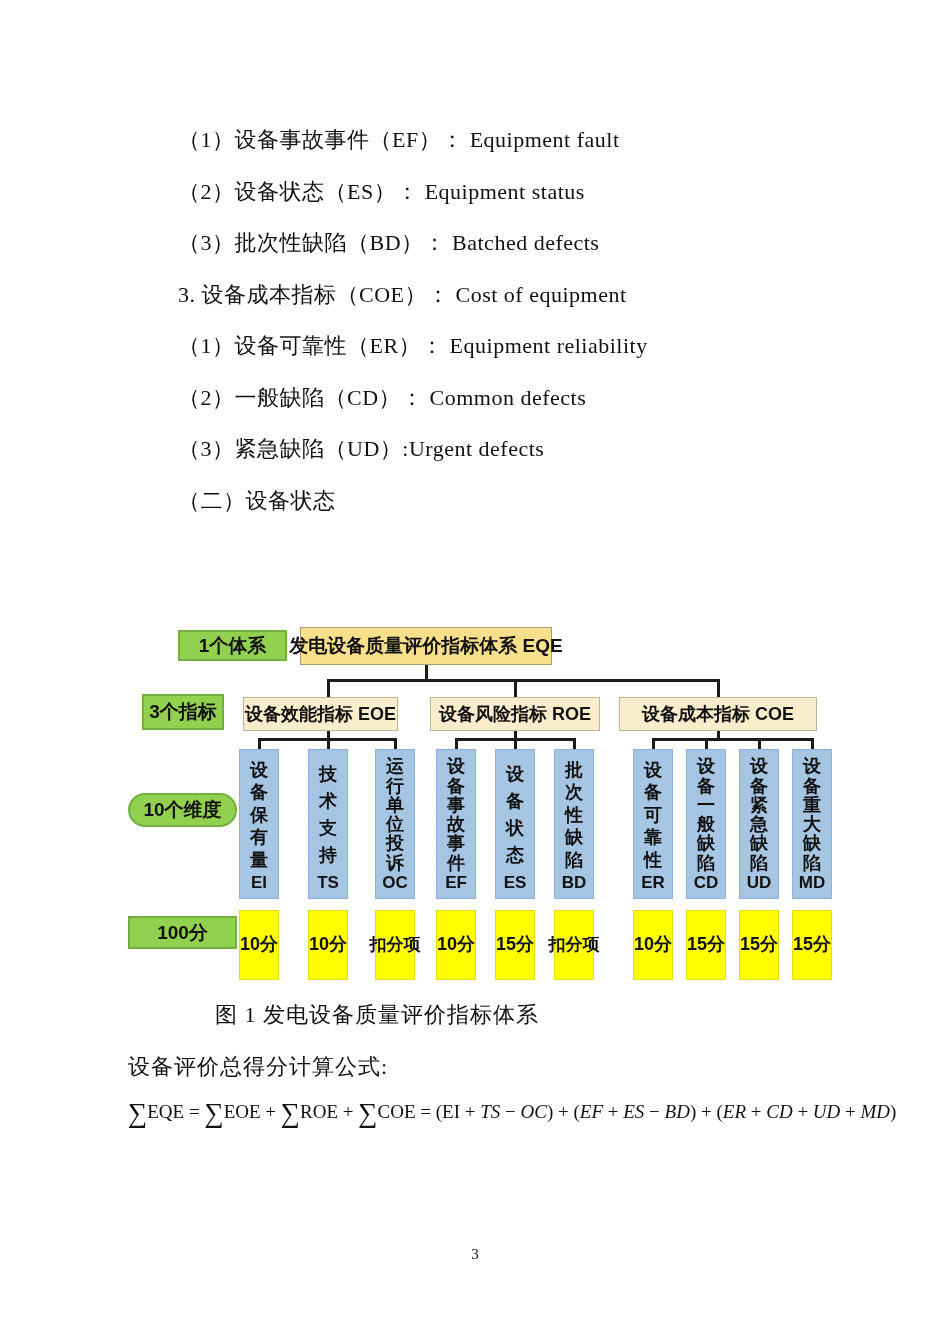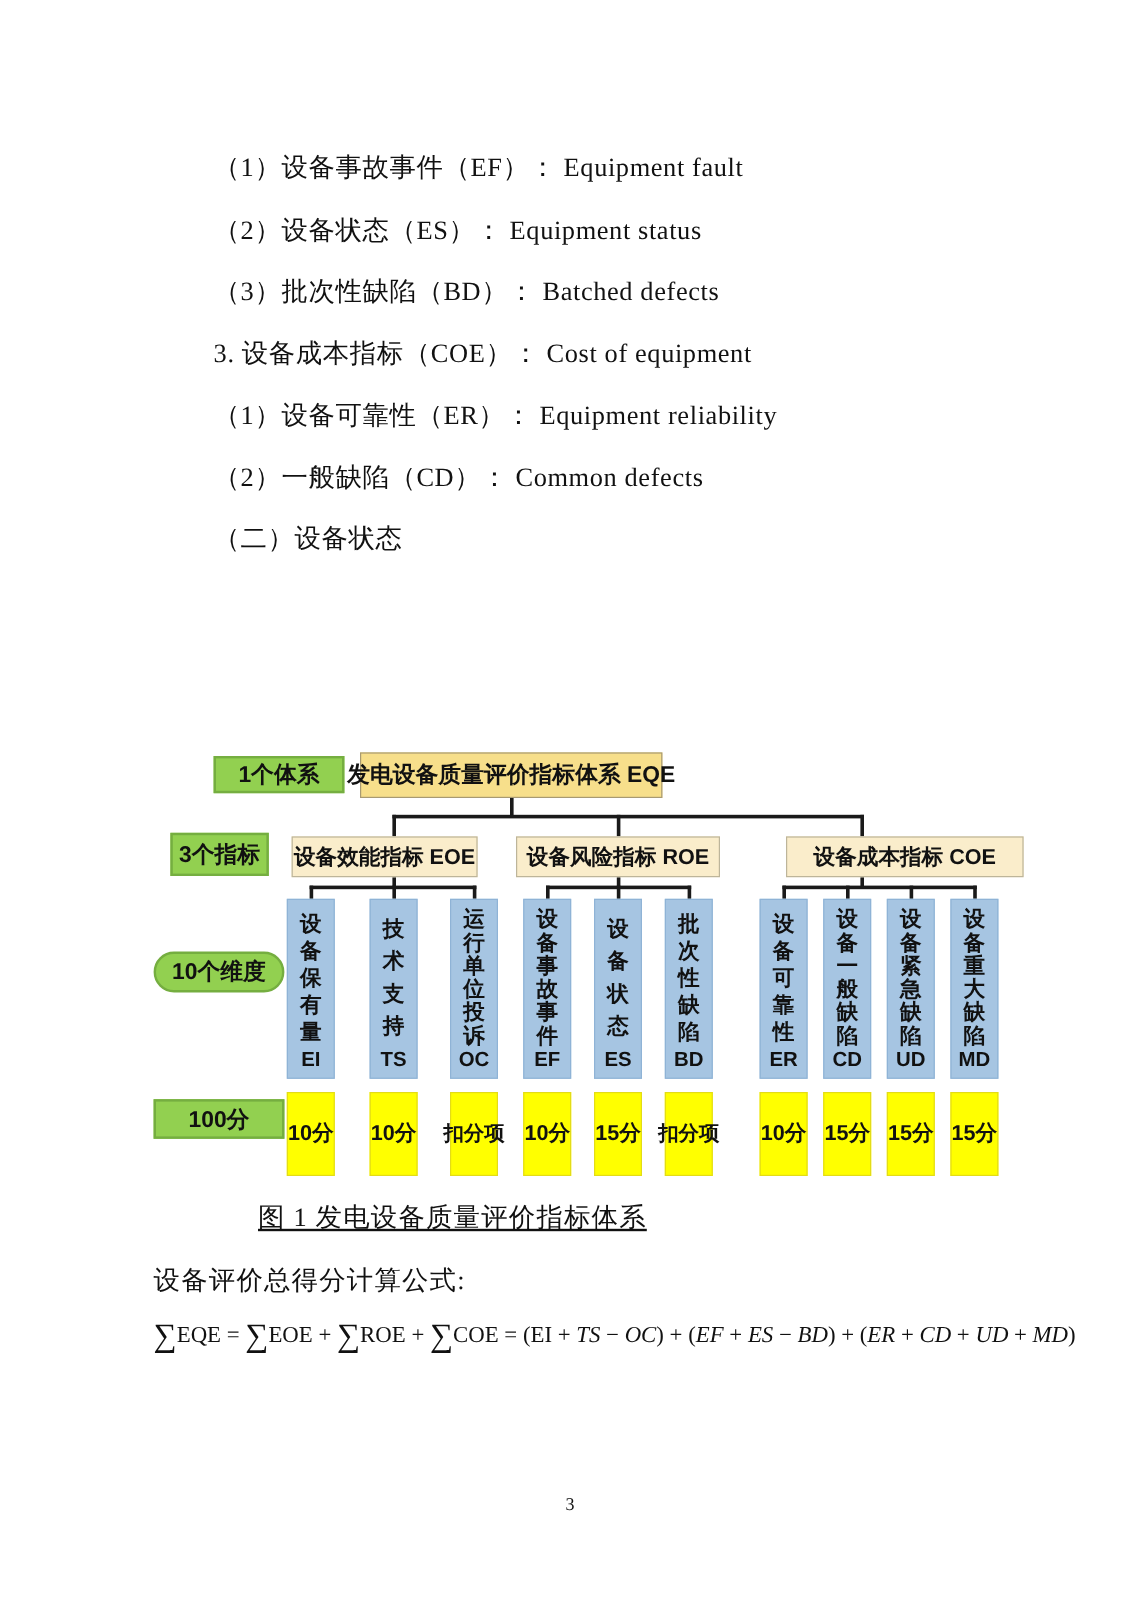--- a/index.html
+++ b/index.html
@@ -33,41 +33,42 @@
           align-items:center;font-weight:bold;font-size:18px;line-height:1;}
   .code{font-weight:bold;font-size:17px;}
 
   .score{position:absolute;top:910px;width:40px;height:70px;background:#FFFF00;
          border:1px solid #E3DC17;box-sizing:border-box;
          display:flex;flex-direction:row;justify-content:center;align-items:center;
          font-weight:bold;font-size:18px;line-height:1.18;}
 
   
   .caption{position:absolute;top:1000px;left:0;width:754px;text-align:center;
-           font-size:22px;letter-spacing:1px;text-decoration:underline;}
+           font-size:22px;letter-spacing:1px;}
   .fintro{position:absolute;top:1052px;left:128px;font-size:22px;letter-spacing:1px;text-align:right;}
   .formula{position:absolute;top:1100px;left:128px;width:800px;font-size:19px;white-space:nowrap;}
   .formula .sum{font-size:27px;line-height:1;vertical-align:-4px;font-style:normal;}
   .formula .it{font-style:italic;}
   .formula .rm{font-style:normal;}
 
   .pagenum{position:absolute;top:1246px;left:0;width:950px;text-align:center;font-size:15px;}
 </style>
 </head>
 <body>
 
 <div class="page">
 
   <div class="bodytext">
     <div class="bline">（1）设备事故事件（EF）： Equipment fault</div>
     <div class="bline">（2）设备状态（ES）： Equipment status</div>
     <div class="bline">（3）批次性缺陷（BD）： Batched defects</div>
     <div class="bline">3. 设备成本指标（COE）： Cost of equipment</div>
     <div class="bline">（1）设备可靠性（ER）： Equipment reliability</div>
     <div class="bline">（2）一般缺陷（CD）： Common defects</div>
+    <div class="bline">（3）紧急缺陷（UD）:Urgent defects</div>
     <div class="bline">（二）设备状态</div>
   </div>
 
   <div class="figure">
 
     <div class="line" style="left:425px;top:665px;width:3px;height:16px;"></div>
     <div class="line" style="left:327px;top:679px;width:393px;height:3px;"></div>
     <div class="line" style="left:327px;top:679px;width:3px;height:18px;"></div>
     <div class="line" style="left:514px;top:679px;width:3px;height:18px;"></div>
     <div class="line" style="left:717px;top:679px;width:3px;height:18px;"></div>
@@ -93,21 +94,21 @@
 
     <div class="glabel" style="left:178px;top:630px;width:109px;height:31px;">1个体系</div>
     <div class="glabel" style="left:142px;top:694px;width:82px;height:36px;">3个指标</div>
     <div class="glabel" style="left:128px;top:793px;width:109px;height:34px;border-radius:17px;">10个维度</div>
     <div class="glabel" style="left:128px;top:916px;width:109px;height:33px;">100分</div>
 
     <div class="rootbox">发电设备质量评价指标体系 EQE</div>
 
     <div class="gbox" style="left:243px;width:155px;">设备效能指标 EOE</div>
     <div class="gbox" style="left:430px;width:170px;">设备风险指标 ROE</div>
-    <div class="gbox" style="left:619px;width:198px;margin-left:36px;">设备成本指标 COE</div>
+    <div class="gbox" style="left:619px;width:198px;">设备成本指标 COE</div>
 
     <div class="dim" style="left:239px;">
       <div class="vchars">
           <span>设</span>
           <span>备</span>
           <span>保</span>
           <span>有</span>
           <span>量</span>
         </div>
       <div class="code">EI</div>

